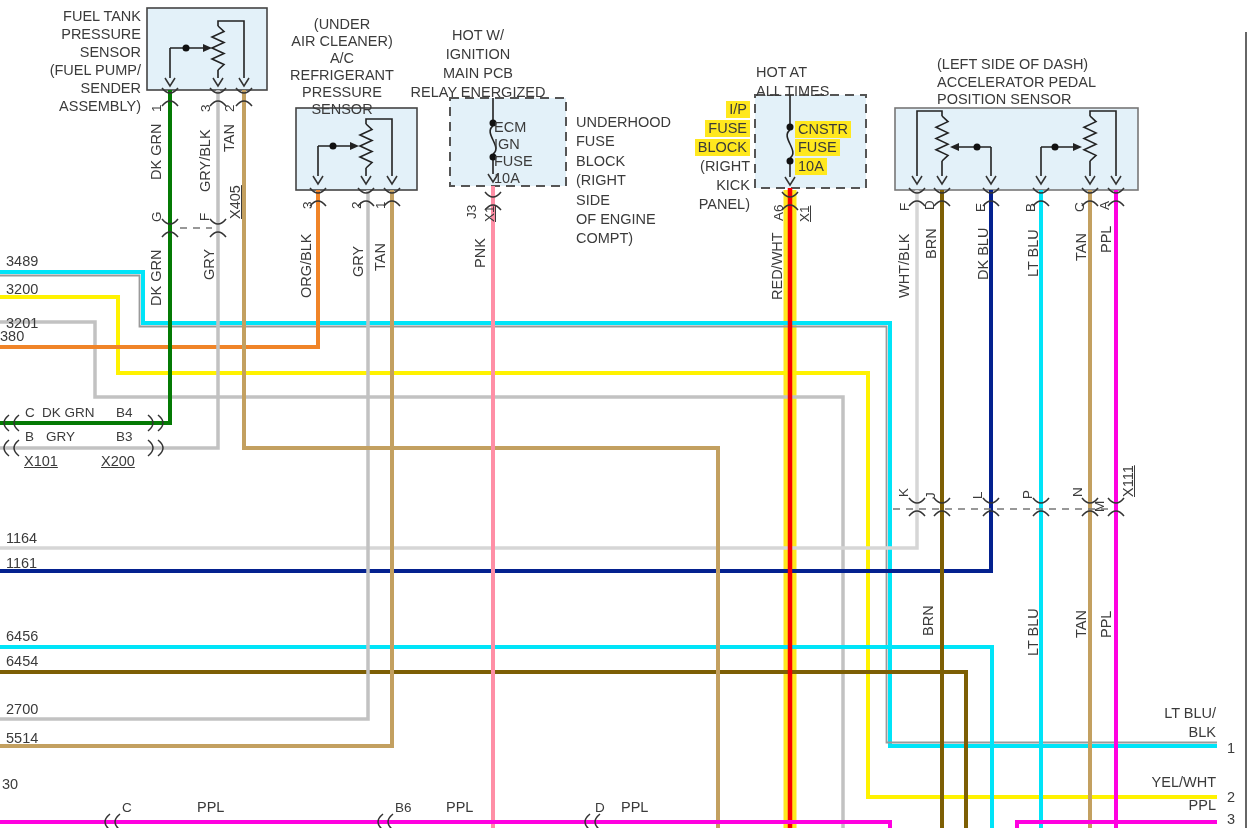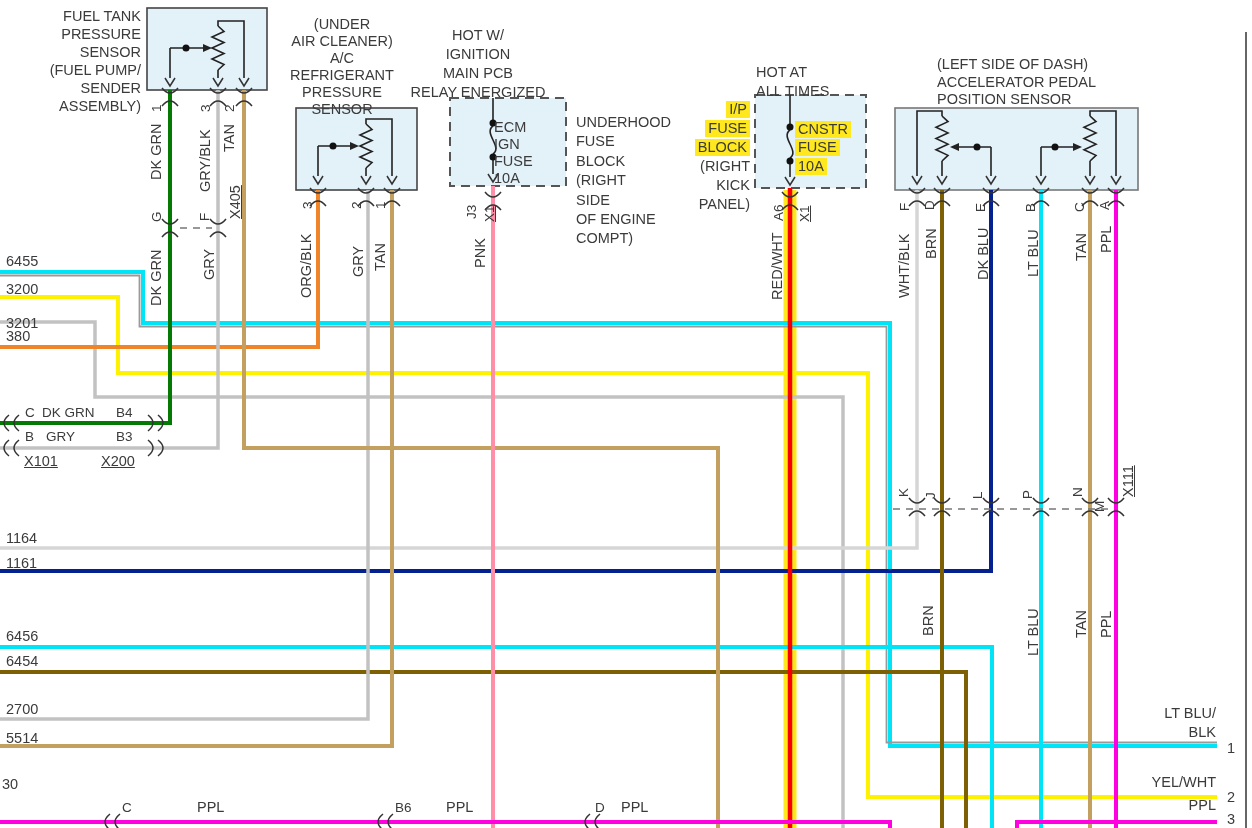--- a/index.html
+++ b/index.html
@@ -163,24 +163,24 @@
       <div class="lb" style="right: 502px; top: 158px;">(RIGHT</div>
       <div class="lb" style="right: 502px; top: 177px;">KICK</div>
       <div class="lb" style="right: 502px; top: 196px;">PANEL)</div>
       <div class="lb" style="left: 494px; top: 119px; line-height: 17px;">ECM
 IGN
 FUSE
 10A</div>
       <div class="lb hl" style="left: 795px; top: 121px;">CNSTR</div>
       <div class="lb hl" style="left: 795px; top: 139px;">FUSE</div>
       <div class="lb hl" style="left: 795px; top: 158px;">10A</div>
-      <div class="lb" style="left: 6px; top: 253px;">6455</div>
+      <div class="lb" style="left: 6px; top: 253px;">3489</div>
       <div class="lb" style="left: 6px; top: 281px;">3200</div>
       <div class="lb" style="left: 6px; top: 315px;">3201</div>
-      <div class="lb" style="left: 6px; top: 328px;">380</div>
+      <div class="lb" style="left: 0; top: 328px;">380</div>
       <div class="lb" style="left: 6px; top: 530px;">1164</div>
       <div class="lb" style="left: 6px; top: 555px;">1161</div>
       <div class="lb" style="left: 6px; top: 628px;">6456</div>
       <div class="lb" style="left: 6px; top: 653px;">6454</div>
       <div class="lb" style="left: 6px; top: 701px;">2700</div>
       <div class="lb" style="left: 6px; top: 730px;">5514</div>
       <div class="lb" style="left: 2px; top: 776px;">30</div>
       <div class="lb" style="left: 25px; top: 404px; font-size: 13.5px;">C</div>
       <div class="lb" style="left: 42px; top: 404px; font-size: 13.5px;">DK GRN</div>
       <div class="lb" style="left: 116px; top: 404px; font-size: 13.5px;">B4</div>

